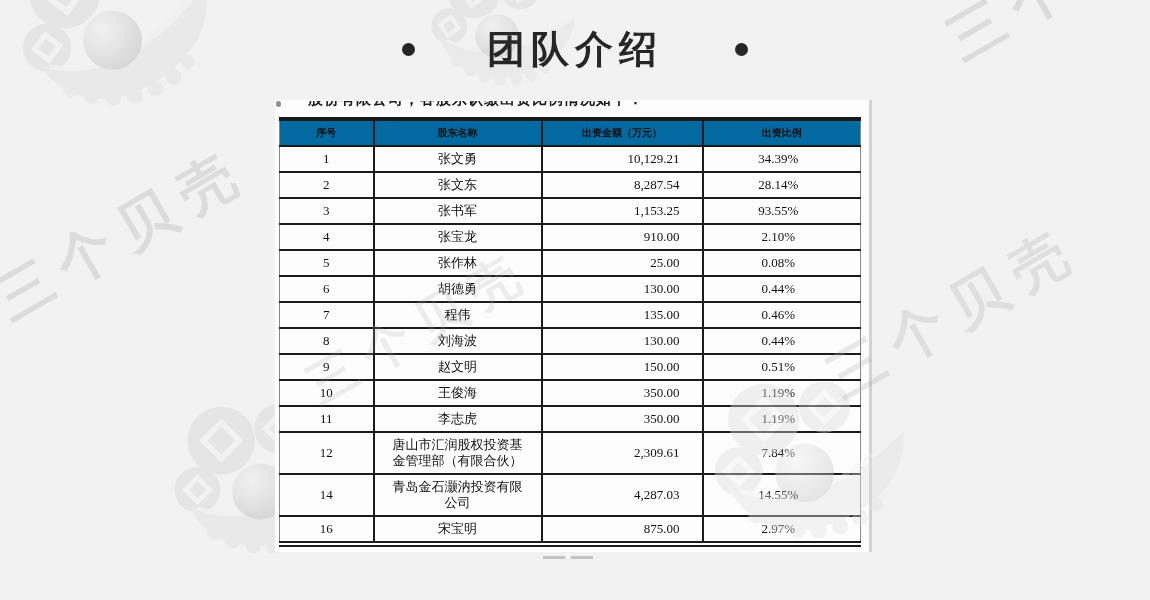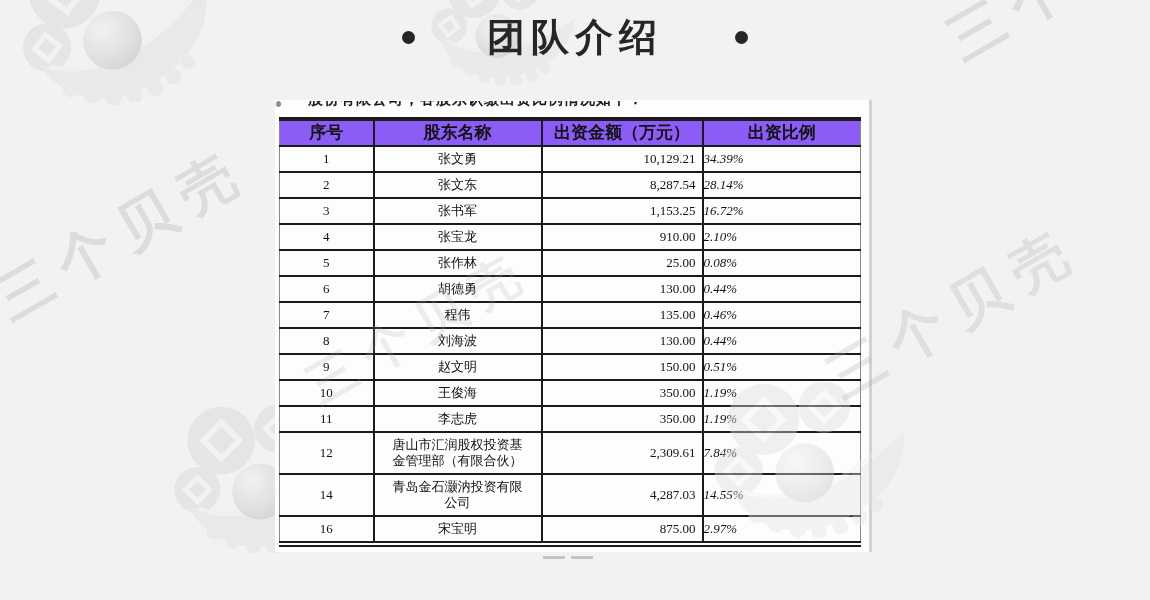--- a/index.html
+++ b/index.html
@@ -6,21 +6,21 @@
   body{
     position:relative;
     width:1150px;height:600px;
     overflow:hidden;
     background:#f2f2f2;
     font-family:"Liberation Sans","DejaVu Sans",sans-serif;
   }
 
   
   .title-wrap{
-    position:absolute;left:0;right:0;top:12px;
+    position:absolute;left:0;right:0;top:24px;
     display:flex;justify-content:center;align-items:center;gap:72px;
     z-index:1;
   }
   .title-dot{width:13px;height:13px;border-radius:50%;background:#262626;}
   .title-text{
     font-size:38px;font-weight:800;letter-spacing:6px;color:#262626;
     font-family:"Liberation Sans","DejaVu Sans",sans-serif;
   }
 
   
@@ -45,32 +45,32 @@
     margin:5px 0 0 4px;width:581px;
     font-family:"Liberation Serif","DejaVu Serif",serif;
     font-size:13px;color:#111;
     border-top:4px solid #1b1b1b;
     border-bottom:6px double #1b1b1b;
     border-left:1px solid #8a8a8a;
     border-right:1px solid #8a8a8a;
   }
   col.c0{width:94px;}col.c1{width:168px;}col.c2{width:161px;}col.c3{width:158px;}
   .tbl th{
-    background:#8b5cf6;font-weight:700;font-size:17px;
+    background:#0369a1;font-weight:700;font-size:10px;
     padding:4px 0;line-height:16px;text-align:center;
     border-bottom:2px solid #1b1b1b;border-right:2px solid #1b1b1b;
   }
   .tbl td{
     padding:2px 0;line-height:16px;text-align:center;
     border-top:2px solid #1b1b1b;border-right:2px solid #1b1b1b;
     background:transparent;
   }
   .tbl th:last-child,.tbl td:last-child{border-right:none;}
-  .tbl td.amount{text-align:right;padding-right:6px;}
-  .tbl td.ratio{text-align:left;padding-right:7px;font-style:italic;}
+  .tbl td.amount{text-align:right;padding-right:22px;}
+  .tbl td.ratio{text-align:center;padding-right:7px;}
   .name-inner{display:block;max-width:138px;margin:2px auto;line-height:16px;}
   tr.total td{font-weight:700;}
 
   
   .wm{
     position:absolute;white-space:nowrap;
     font-family:"DejaVu Sans","Liberation Sans",sans-serif;
     font-weight:700;font-size:56px;letter-spacing:14px;
     color:rgba(170,170,170,0.30);
     transform:rotate(-30deg);transform-origin:left bottom;
@@ -184,21 +184,21 @@
           </td>
         <td class="amount">8,287.54</td>
         <td class="ratio">28.14%</td>
       </tr>
       <tr>
         <td>3</td>
         <td>
             <span class="name-inner">张书军</span>
           </td>
         <td class="amount">1,153.25</td>
-        <td class="ratio">16.72%</td>
+        <td class="ratio">93.55%</td>
       </tr>
       <tr>
         <td>4</td>
         <td>
             <span class="name-inner">张宝龙</span>
           </td>
         <td class="amount">910.00</td>
         <td class="ratio">2.10%</td>
       </tr>
       <tr>

